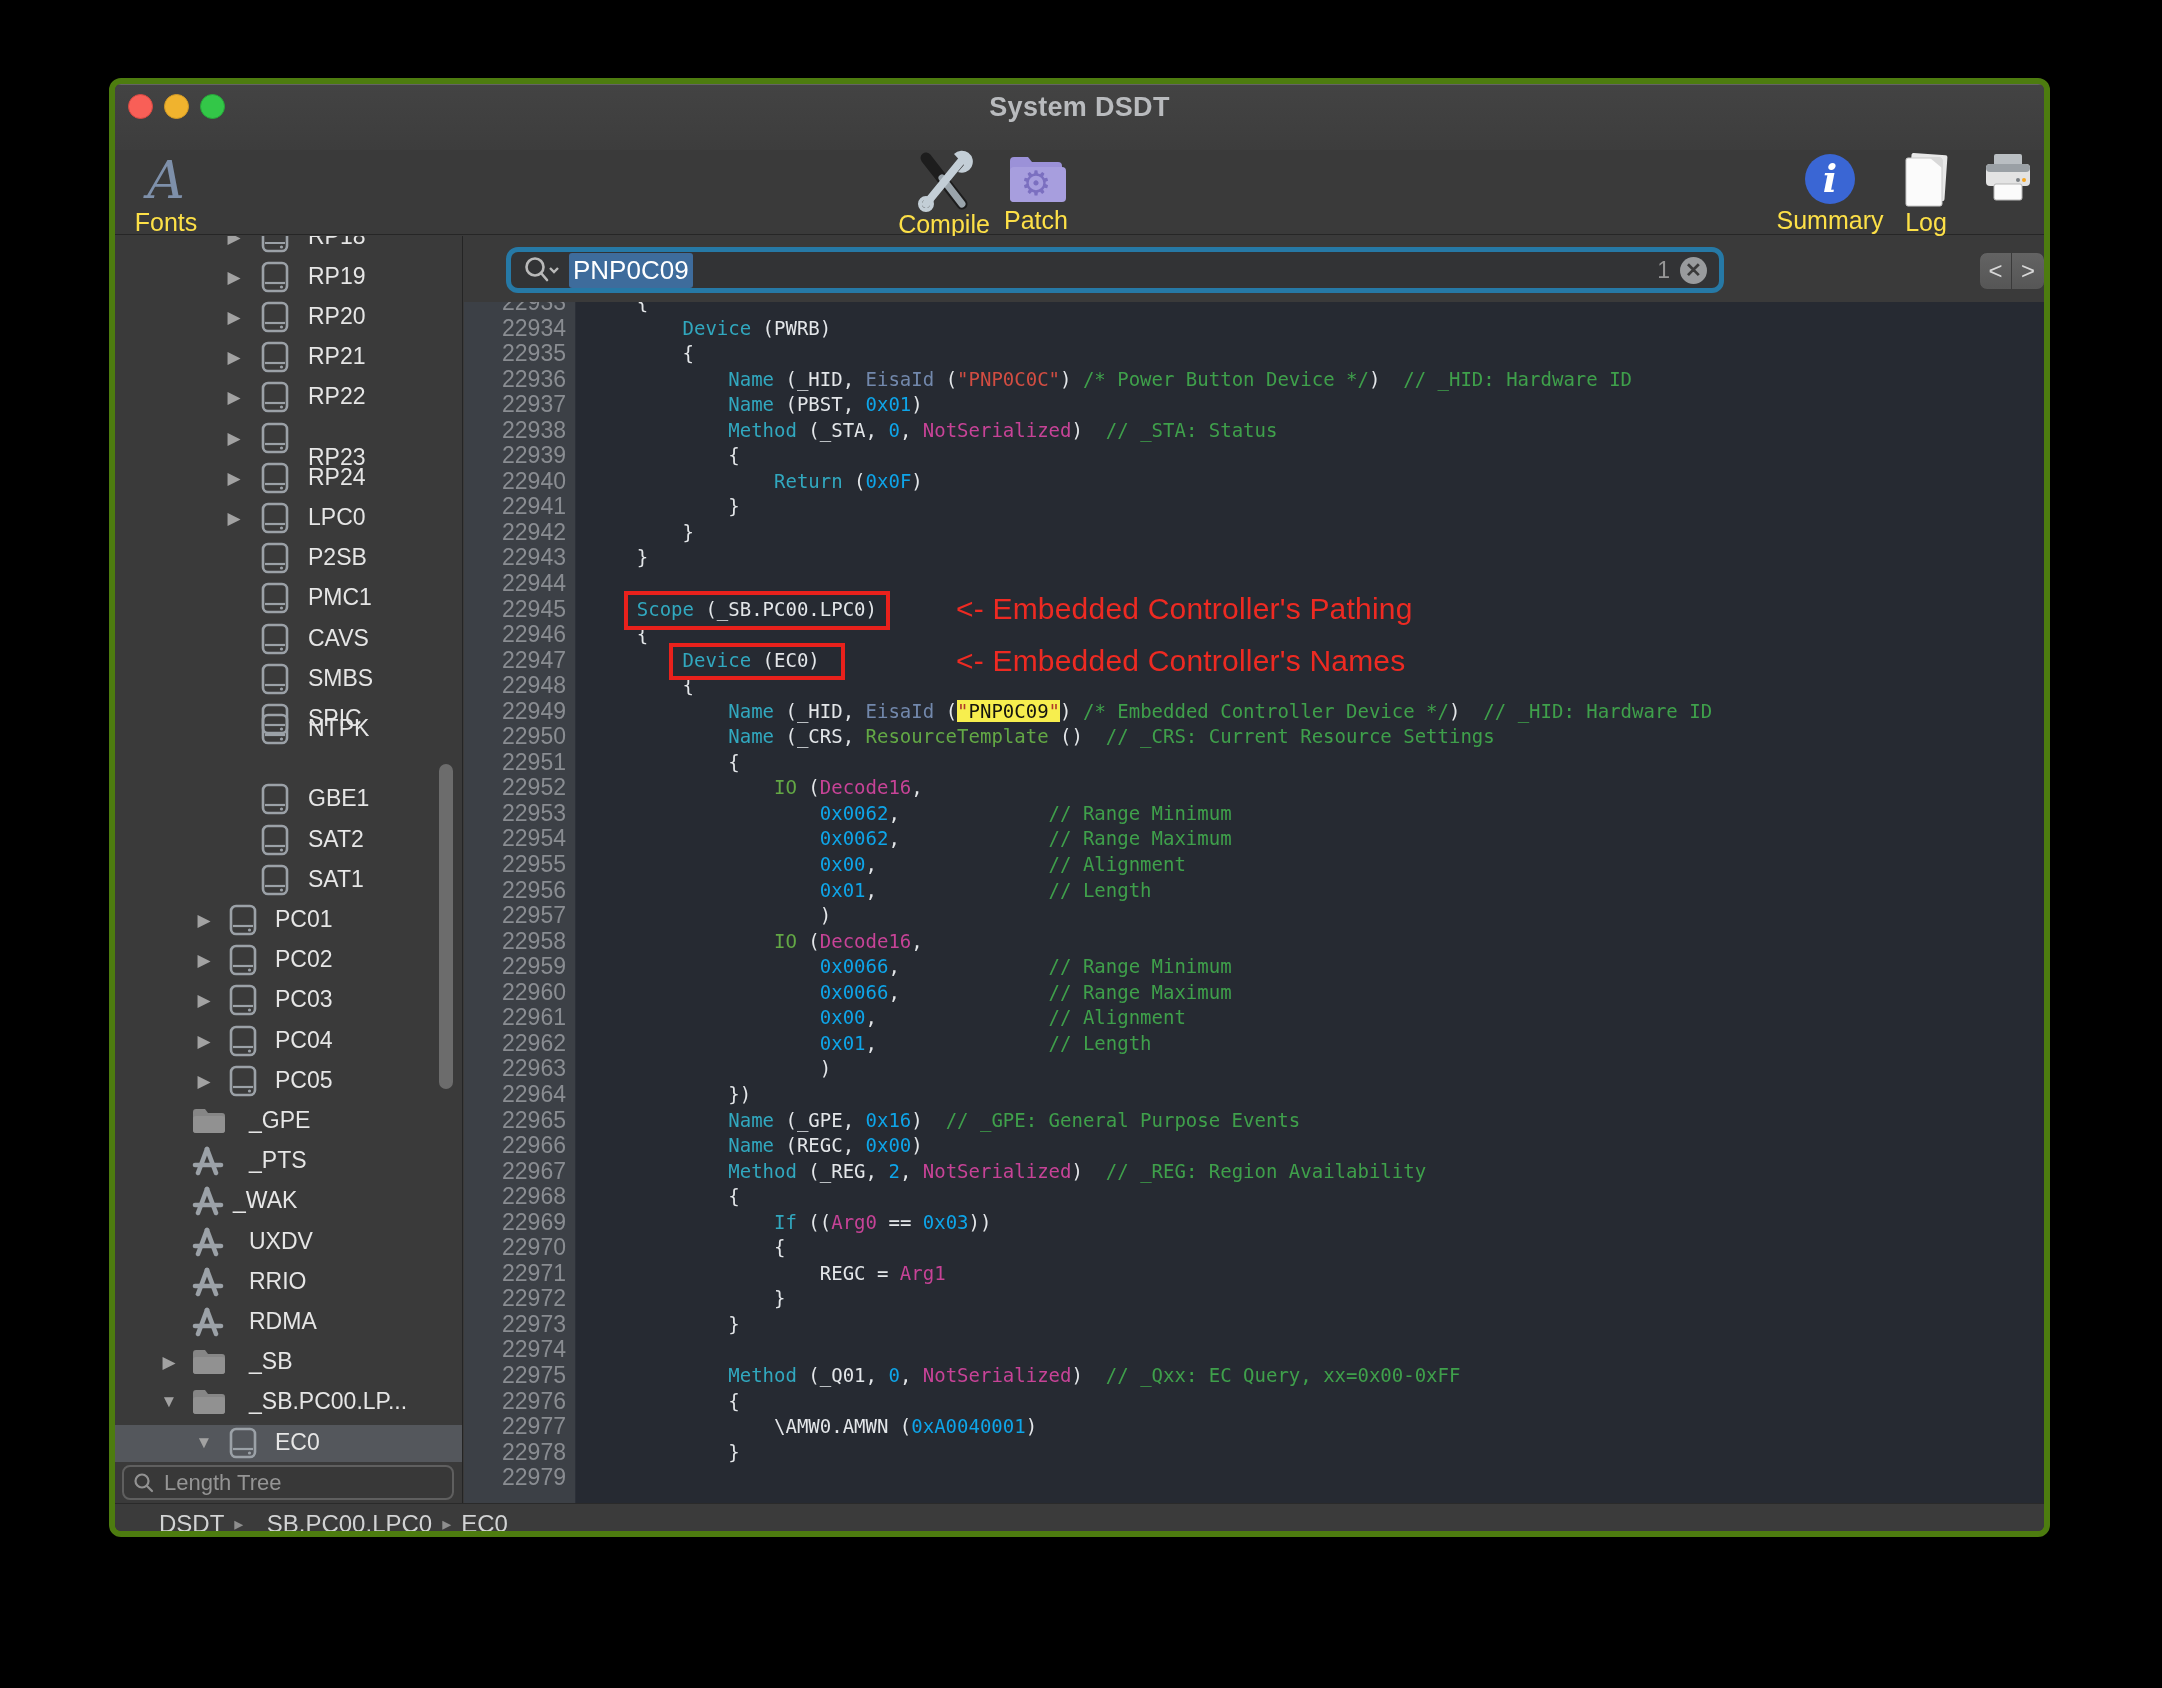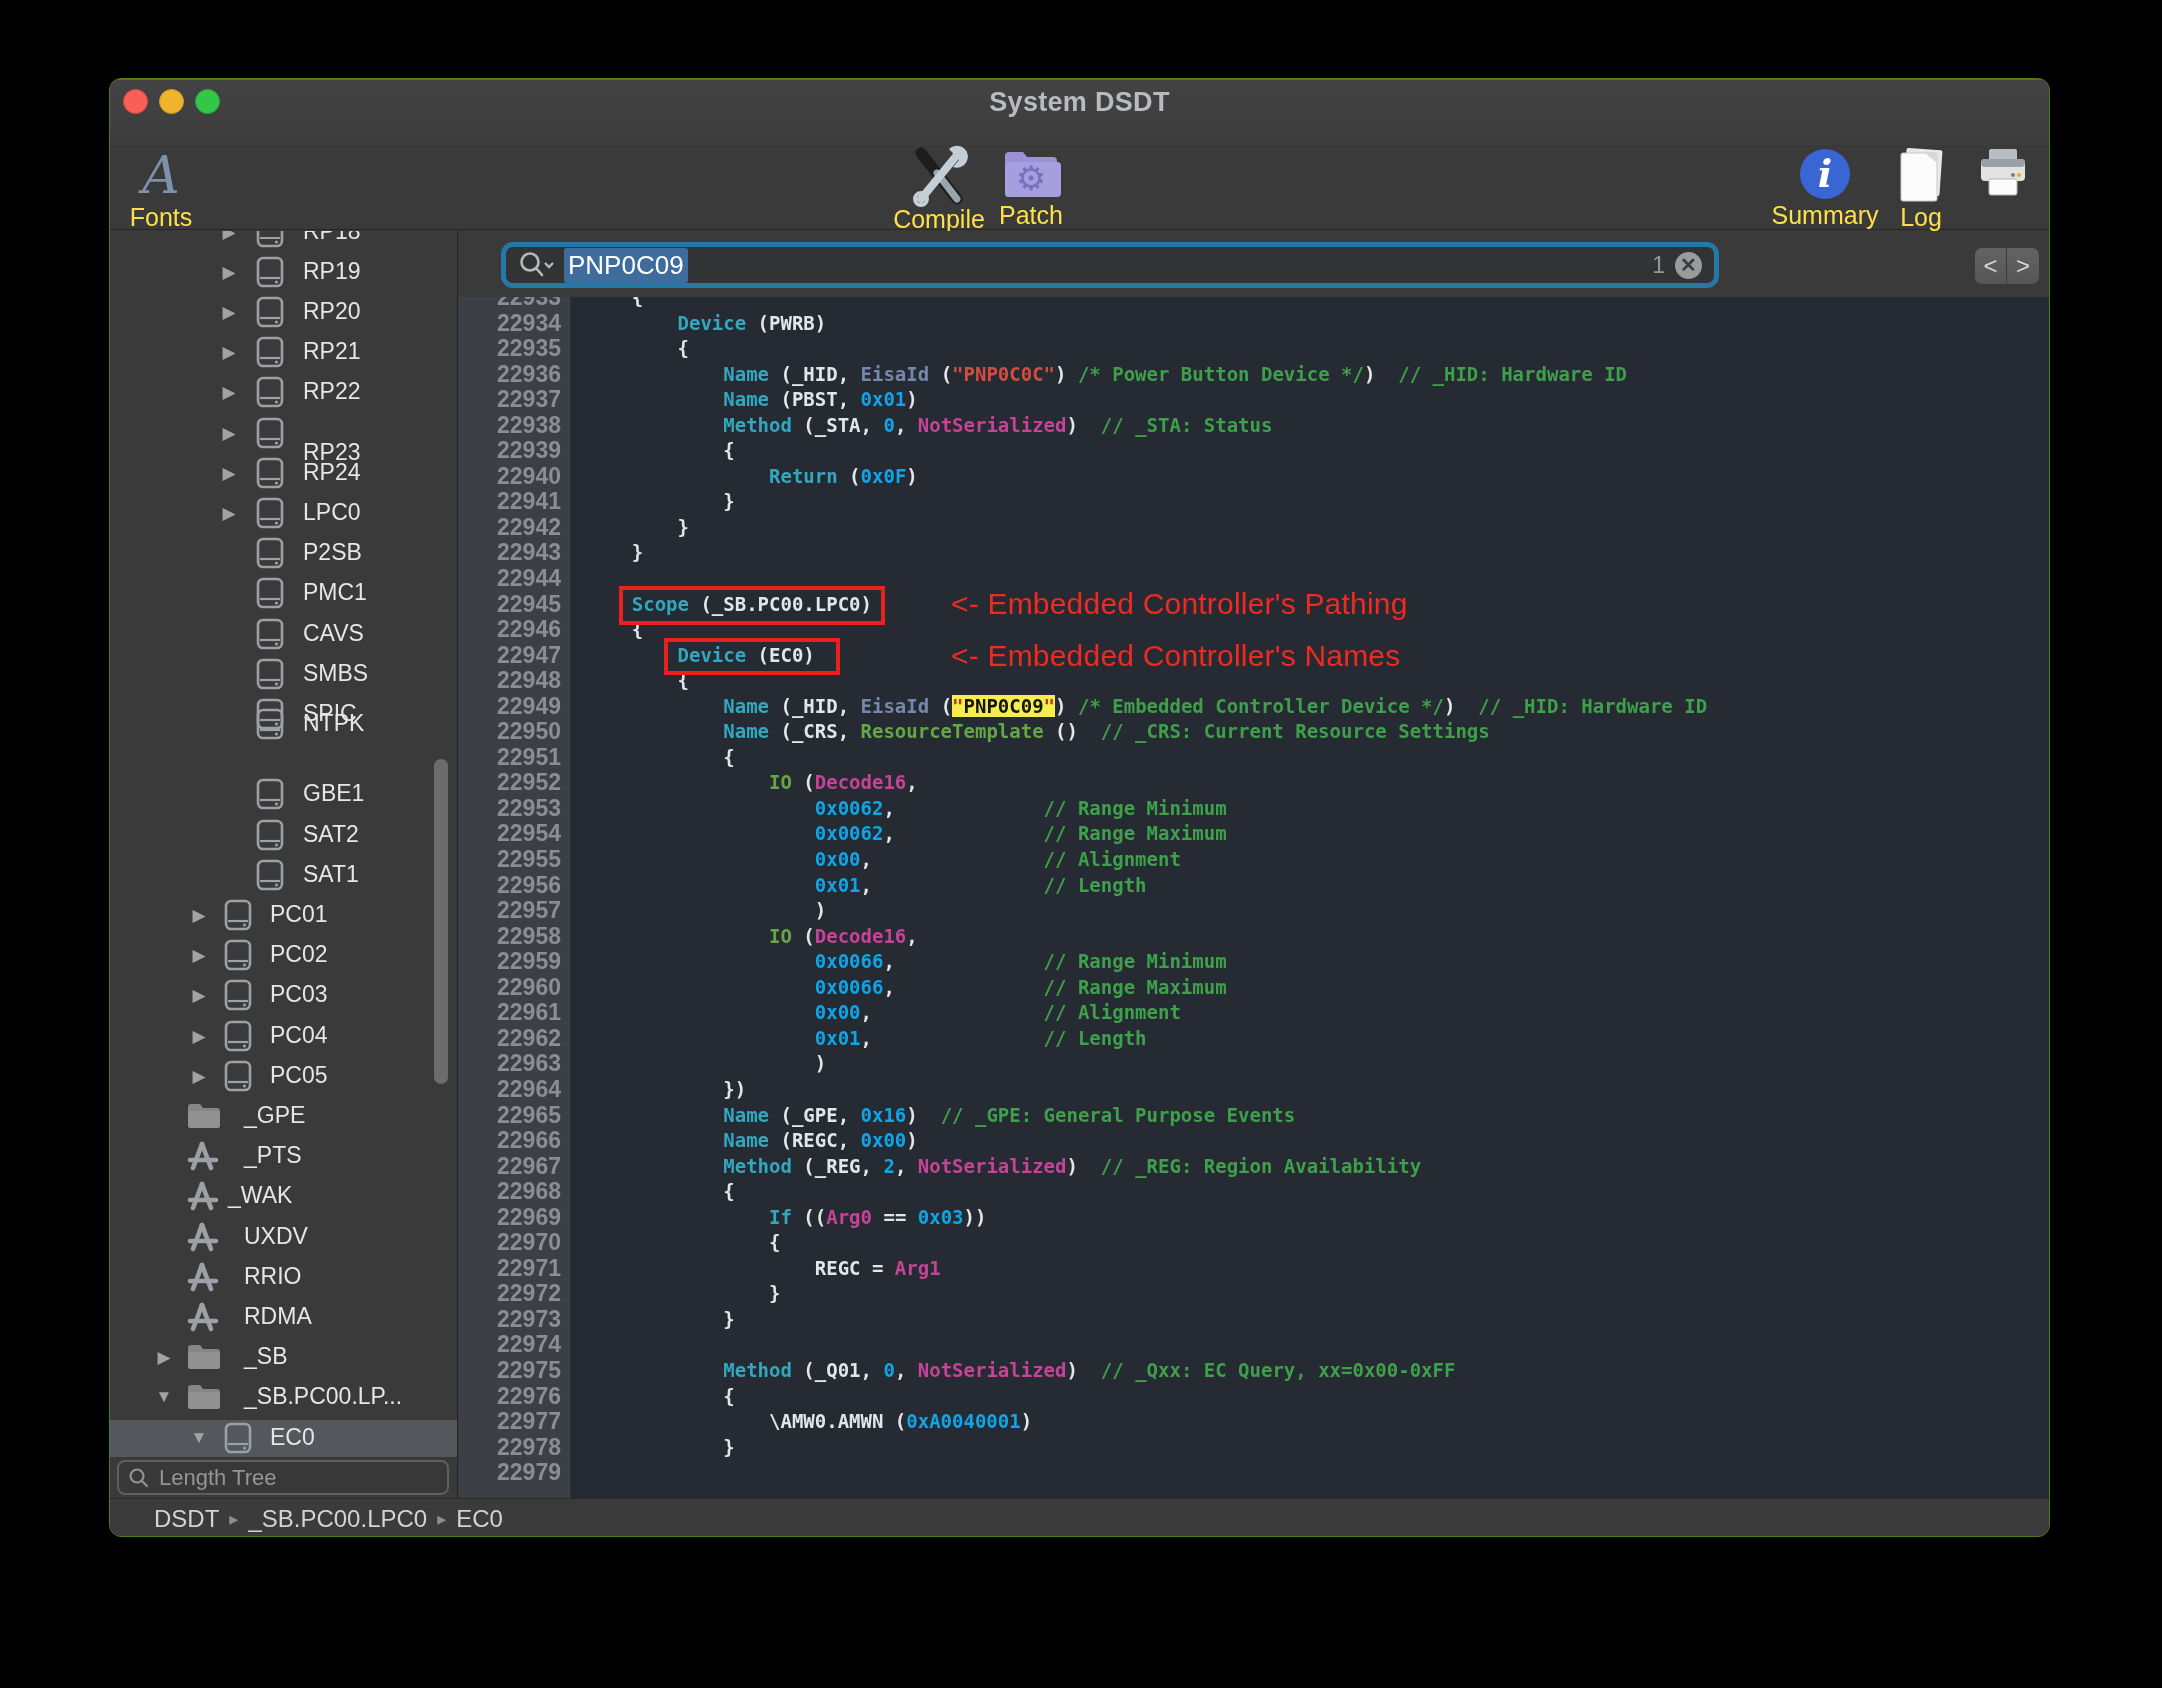--- a/index.html
+++ b/index.html
@@ -1,19 +1,19 @@
 <!DOCTYPE html>
 <html><head>
 <meta charset="utf-8">
 <style>
   html,body{margin:0;padding:0;background:#000;width:2162px;height:1688px;position:relative;
     font-family:"Liberation Sans",sans-serif;-webkit-font-smoothing:antialiased;}
   *{box-sizing:border-box;}
   .window{position:absolute;left:109px;top:78px;width:1941px;height:1459px;background:#3a3a3a;
-    border-radius:12px;overflow:hidden;border:1px solid #4d7c0f;}
+    border-radius:12px;overflow:hidden;border:6px solid #4d7c0f;}
   .window::before{content:"";position:absolute;left:0;top:0;right:0;height:1px;background:rgba(255,255,255,.18);z-index:40;}
 
   
   .titlebar{position:absolute;left:0;top:0;width:100%;height:66px;background:linear-gradient(#434343,#3d3d3d);}
   .tl{position:absolute;top:10px;width:25px;height:25px;border-radius:50%;}
   .tl.red{left:13px;background:#f95f57;border:1px solid #d94942;}
   .tl.yellow{left:49px;background:#f0b32e;border:1px solid #d29a25;}
   .tl.green{left:85px;background:#33c748;border:1px solid #26a838;}
   .title{position:absolute;left:0;top:8px;width:100%;text-align:center;font-size:27px;font-weight:700;color:#b9bbbe;letter-spacing:.3px;}
 
@@ -47,21 +47,21 @@
   .sicon{position:absolute;top:2px;}
   .slabel{position:absolute;font-size:23px;font-weight:500;color:#e6e6e6;top:4px;white-space:nowrap;}
   .sthumb{position:absolute;left:324px;top:528px;width:14px;height:325px;border-radius:7px;background:rgba(150,150,150,.55);}
   .filterwrap{position:absolute;left:7px;top:1381px;width:332px;height:35px;border:2px solid #5f5f5f;border-radius:8px;
     background:#383838;display:flex;align-items:center;padding:0 8px;}
   .filterph{color:#959595;font-size:22px;margin-left:8px;}
 
   
   .editor{position:absolute;left:349px;top:218px;width:1592px;height:1201px;background:#262a32;overflow:hidden;}
   .gutcol{position:absolute;left:0;top:0;width:112px;height:100%;background:#3c4046;border-right:1px solid #2c3038;}
-  .codeinner{position:absolute;left:0;top:-12px;width:100%;font-weight:bold;}
+  .codeinner{position:absolute;left:0;top:-12px;width:100%;}
   .cl{display:flex;height:25.55px;line-height:25.55px;white-space:pre;}
   .ln{width:112px;flex:0 0 112px;text-align:right;padding-right:10px;color:#8a8d92;
     font-family:"Liberation Sans",sans-serif;font-size:23px;}
   .ct{padding-left:15px;font-family:"DejaVu Sans Mono",monospace;font-size:19px;color:#e3e6e9;}
   .pl{color:#e3e6e9;} .kw{color:#31a8bf;} .eis{color:#7288ac;} .str{color:#d24d42;}
   .com{color:#3fa04b;} .mac{color:#63a845;} .num{color:#0ea5e9;} .pnk{color:#c74397;}
   .hl{background:#f7ee4e;color:#15150f;} .hlq{background:#f7ee4e;color:#b03a2a;}
   .redbox{position:absolute;border:4px solid #e9211c;z-index:20;}
   .redann{position:absolute;color:#ee2a22;font-size:30px;font-weight:500;white-space:nowrap;z-index:20;letter-spacing:.2px;}
 

